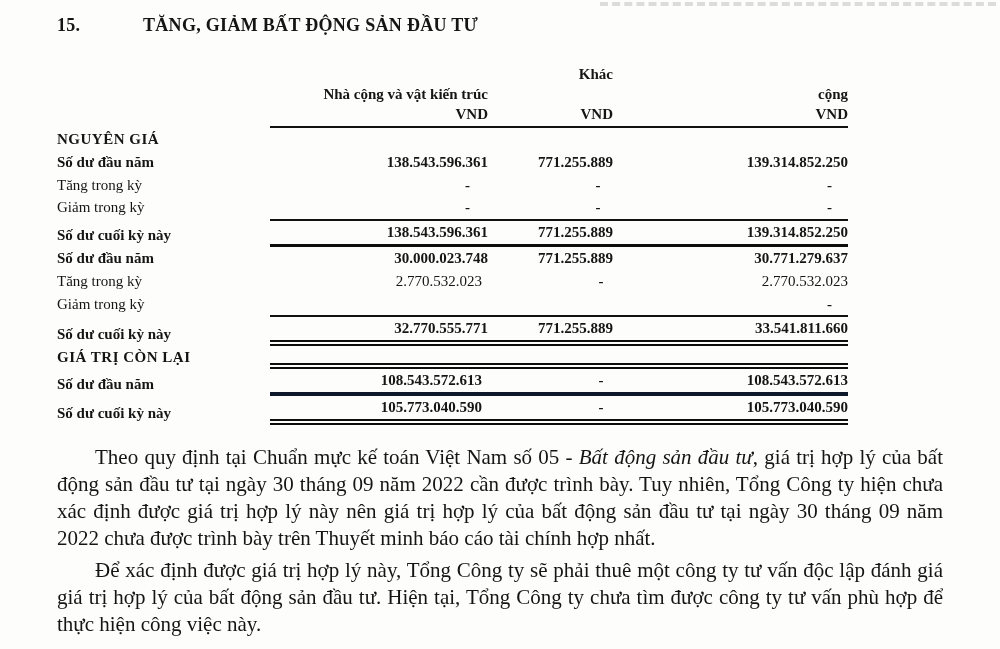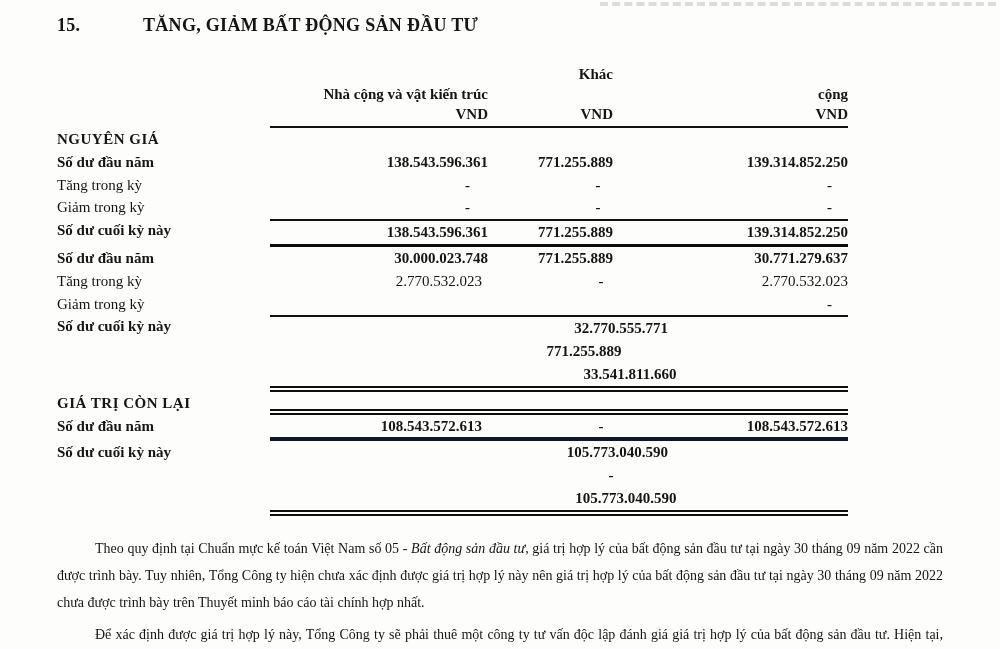--- a/index.html
+++ b/index.html
@@ -28,34 +28,34 @@
   .nums { width: 578px; display: flex; }
   .c1 { width: 218px; text-align: right; }
   .c2 { width: 125px; text-align: right; }
   .c3 { width: 235px; text-align: right; }
 
   .thead { align-items: flex-end; }
   .thead .col { display: flex; flex-direction: column; justify-content: flex-end; line-height: 20px; font-weight: bold; white-space: nowrap; }
   .thead .nums { border-bottom: 2px solid #111; padding-bottom: 2px; }
   .hspacer { height: 20px; }
 
-  .trow { line-height: 22.8px; }
+  .trow { line-height: 22.8px; align-items: flex-end; }
   .trow .nums { align-items: center; }
   .bold { font-weight: bold; }
   .section-label { font-weight: bold; letter-spacing: 0.5px; }
   .val { display: block; }
   .val.dash { padding-right: 16px; font-weight: bold; }
 
   .line-top { border-top: 2px solid #111; }
   .thick-bottom { border-bottom: 3px solid #0d0d0d; }
   .solid-bottom { border-bottom: 4px solid #0f172a; }
-  .dbl-bottom { border-bottom: 6px double #0d0d0d; flex-direction: column; }
+  .dbl-bottom { border-bottom: 6px double #0d0d0d; }
 
   
-  .notes { margin-top: 19px; font-size: 14px; line-height: 27px; text-align: justify; }
+  .notes { margin-top: 19px; font-size: 21px; line-height: 27px; text-align: justify; }
   .notes p { margin: 0 0 5px 0; text-indent: 38px; }
   .ital { font-style: italic; }
 </style>
 </head>
 <body>
 
 <div class="page">
   <div class="scan-artifact"></div>
 
   <div class="heading">

